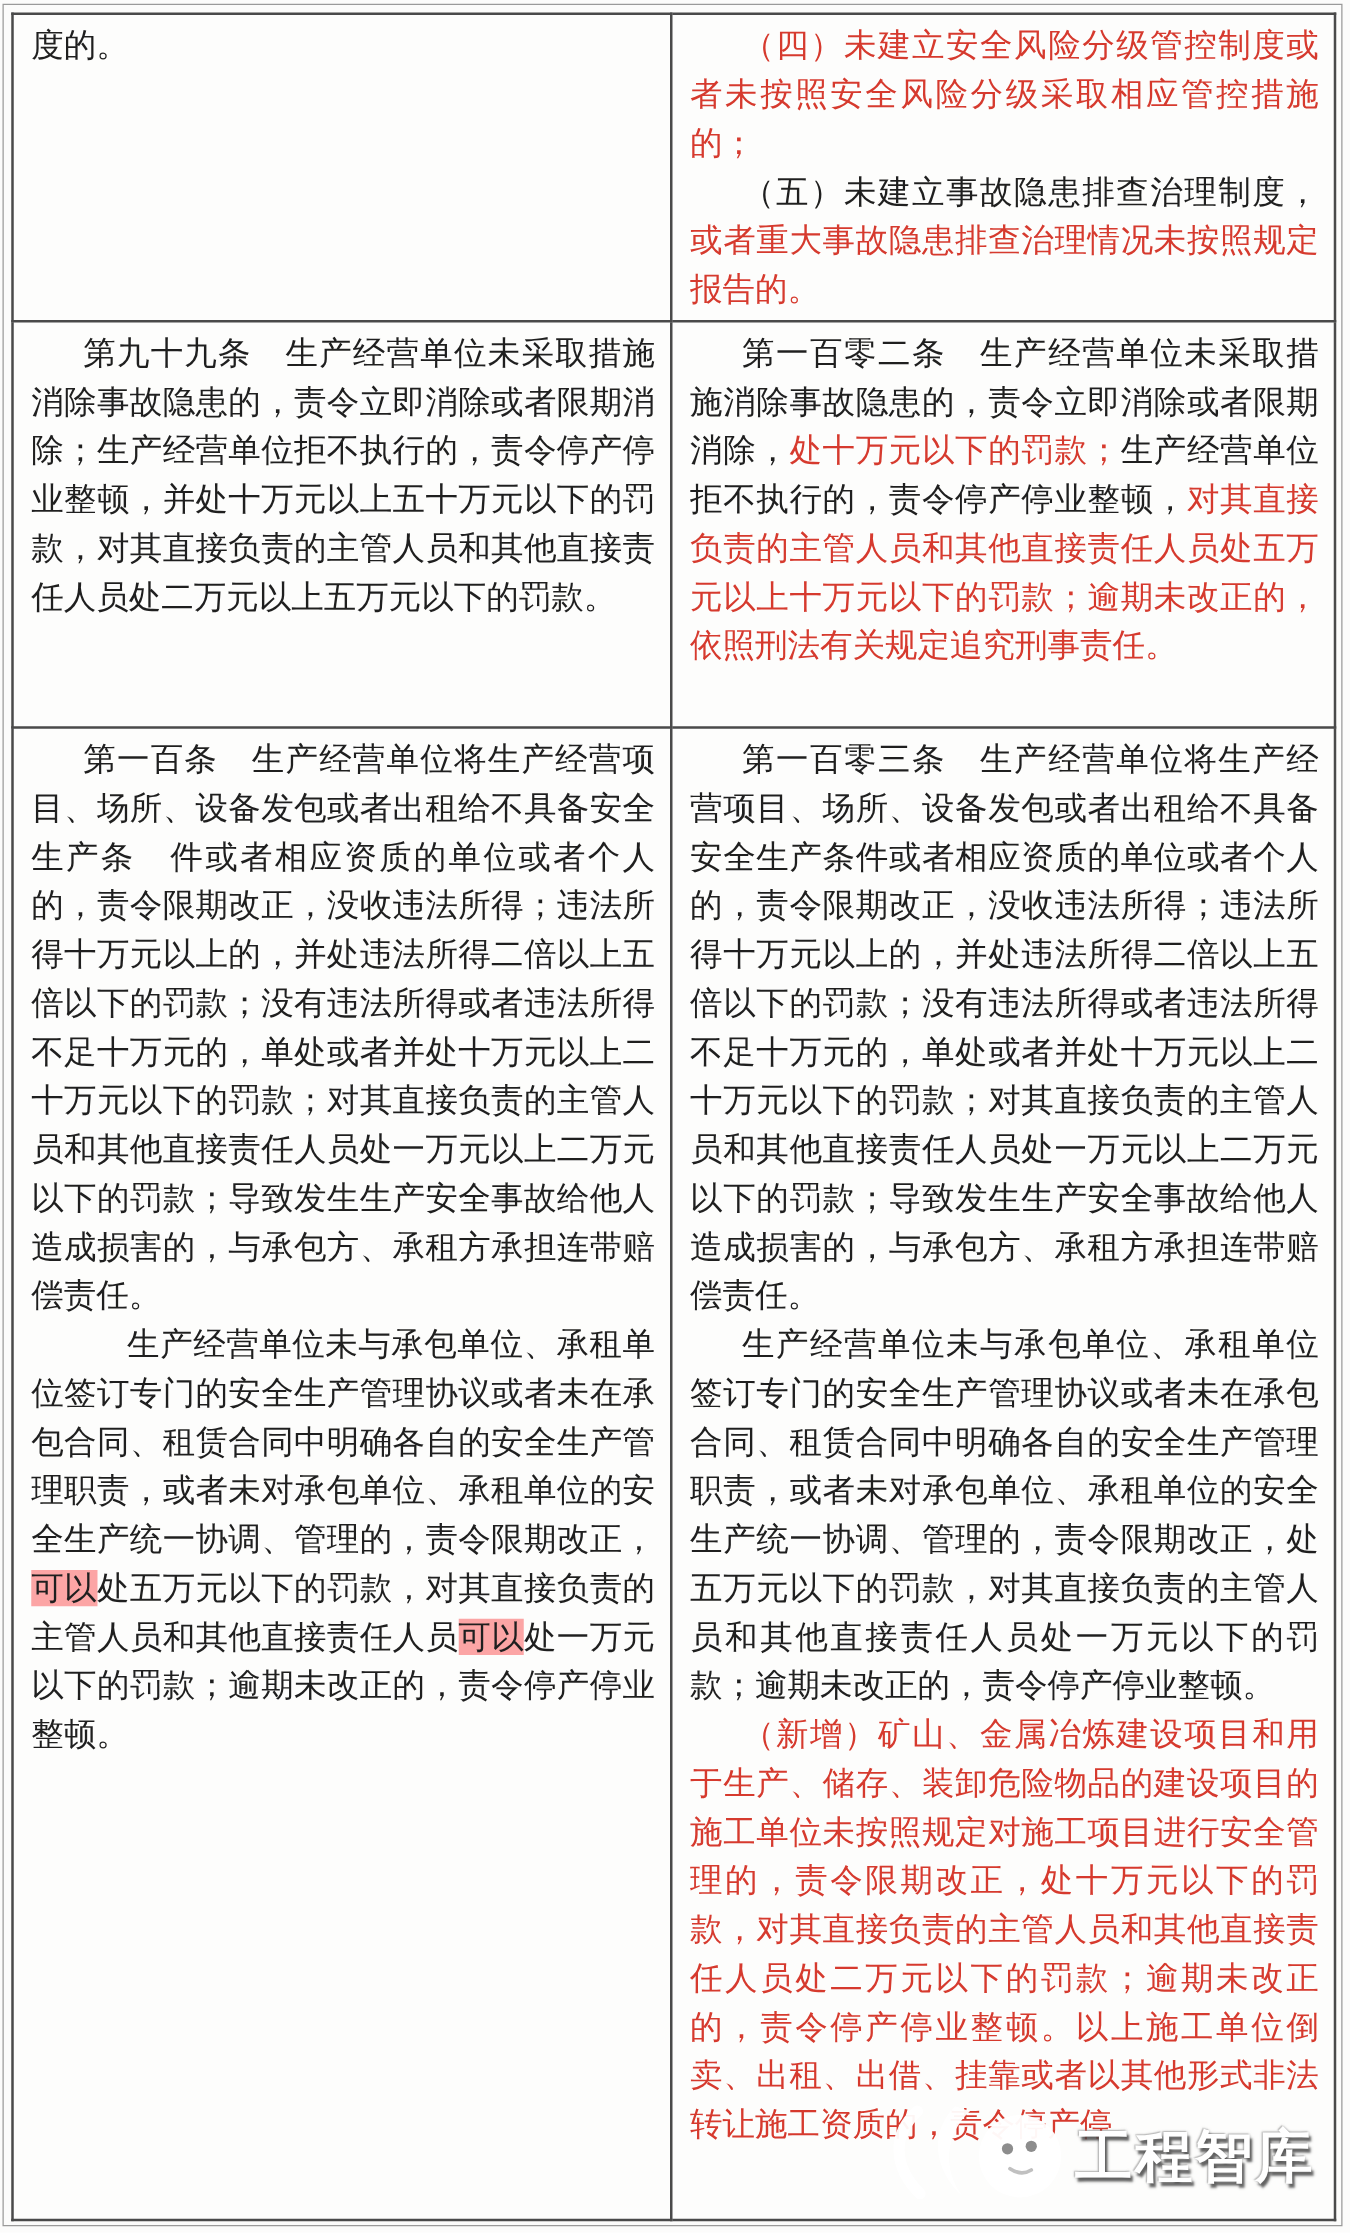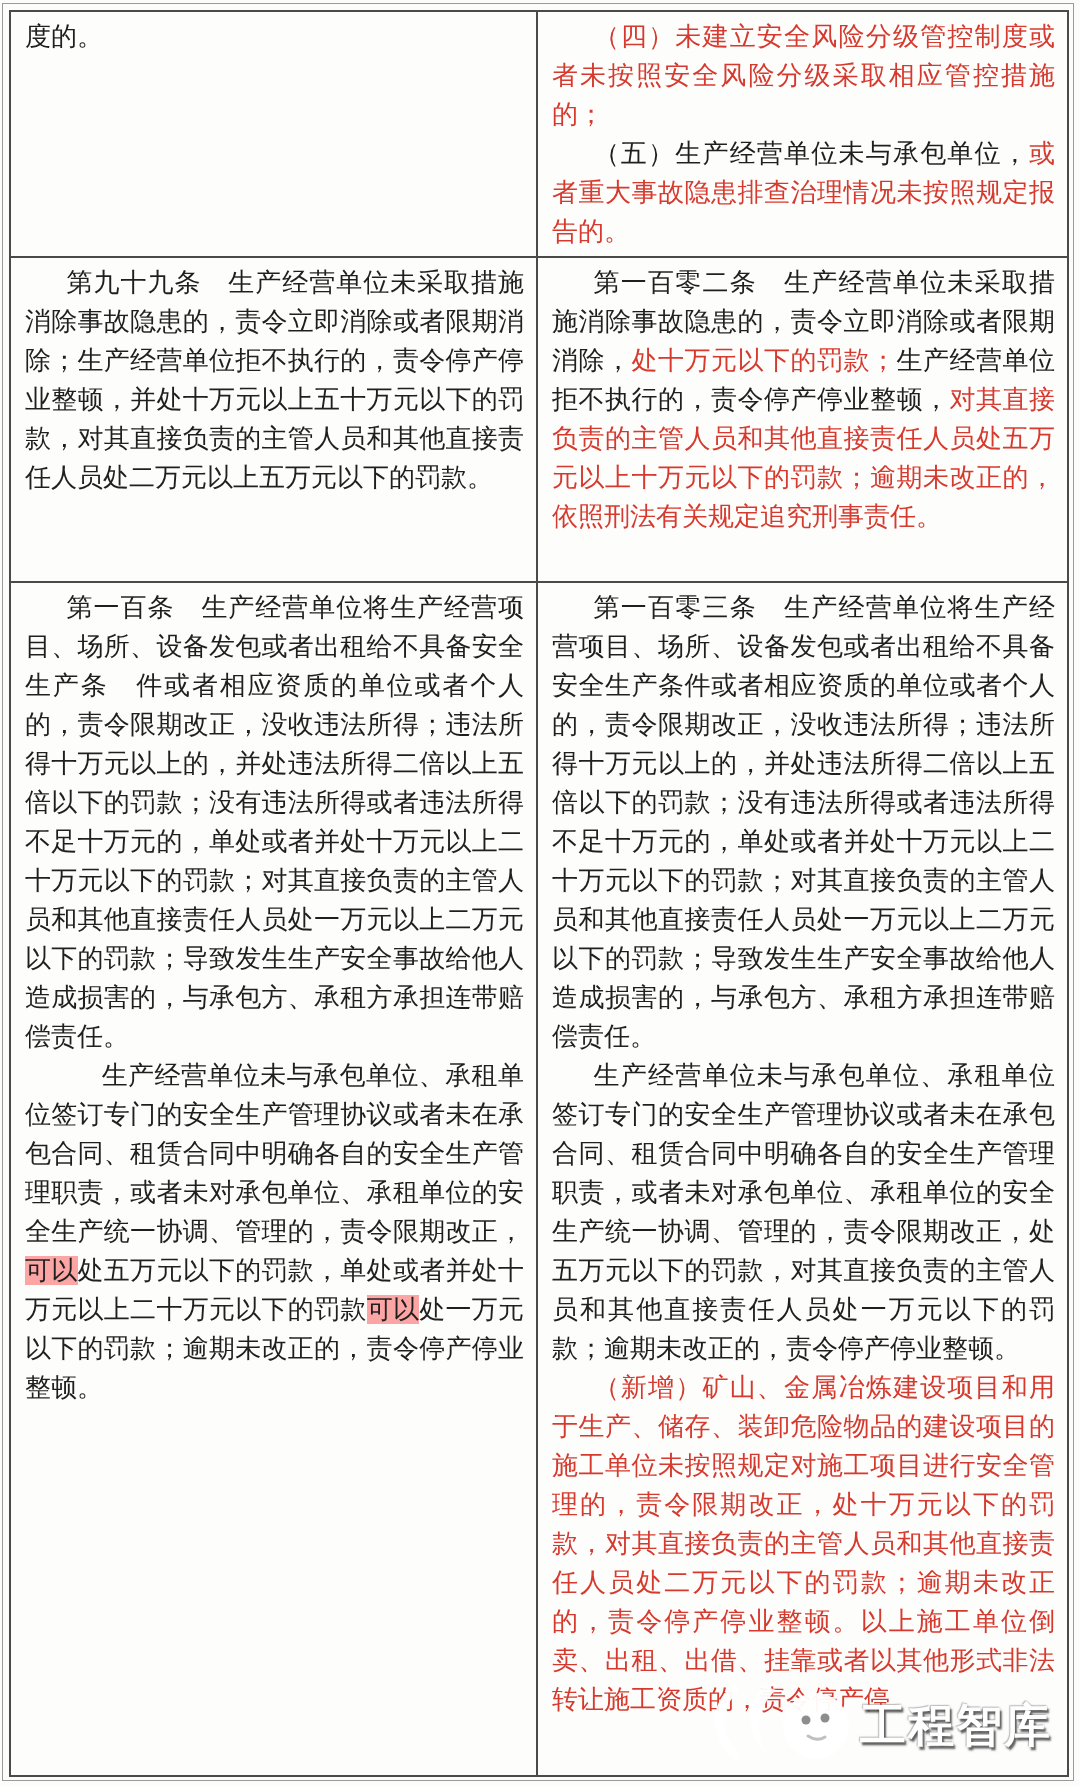--- a/index.html
+++ b/index.html
@@ -71,37 +71,37 @@
         <col class="c-right">
       </colgroup>
 
     <tbody>
         <tr class="r1">
       <td>
         <p class="para ind0"><span>度的。</span></p>
       </td>
       <td>
         <p class="para ind2"><span class="red">（四）未建立安全风险分级管控制度或者未按照安全风险分级采取相应管控措施的；</span></p>
-        <p class="para ind2"><span>（五）生产经营单位未与承包单位，</span><span class="red">或者重大事故隐患排查治理情况未按照规定报告的。</span></p>
+        <p class="para ind2"><span>（五）未建立事故隐患排查治理制度，</span><span class="red">或者重大事故隐患排查治理情况未按照规定报告的。</span></p>
       </td>
     </tr>
 
     <tr class="r2">
       <td>
         <p class="para ind2"><span>第九十九条　生产经营单位未采取措施消除事故隐患的，责令立即消除或者限期消除；生产经营单位拒不执行的，责令停产停业整顿，并处十万元以上五十万元以下的罚款，对其直接负责的主管人员和其他直接责任人员处二万元以上五万元以下的罚款。</span></p>
       </td>
       <td>
         <p class="para ind2"><span>第一百零二条　生产经营单位未采取措施消除事故隐患的，责令立即消除或者限期消除，</span><span class="red">处十万元以下的罚款；</span><span>生产经营单位拒不执行的，责令停产停业整顿，</span><span class="red">对其直接负责的主管人员和其他直接责任人员处五万元以上十万元以下的罚款；逾期未改正的，依照刑法有关规定追究刑事责任。</span></p>
       </td>
     </tr>
 
     <tr class="r3">
       <td>
         <p class="para ind2"><span>第一百条　生产经营单位将生产经营项目、场所、设备发包或者出租给不具备安全生产条　件或者相应资质的单位或者个人的，责令限期改正，没收违法所得；违法所得十万元以上的，并处违法所得二倍以上五倍以下的罚款；没有违法所得或者违法所得不足十万元的，单处或者并处十万元以上二十万元以下的罚款；对其直接负责的主管人员和其他直接责任人员处一万元以上二万元以下的罚款；导致发生生产安全事故给他人造成损害的，与承包方、承租方承担连带赔偿责任。</span></p>
-        <p class="para ind3"><span>生产经营单位未与承包单位、承租单位签订专门的安全生产管理协议或者未在承包合同、租赁合同中明确各自的安全生产管理职责，或者未对承包单位、承租单位的安全生产统一协调、管理的，责令限期改正，</span><span class="hl">可以</span><span>处五万元以下的罚款，单处或者并处十万元以上二十万元以下的罚款</span><span class="hl">可以</span><span>处一万元以下的罚款；逾期未改正的，责令停产停业整顿。</span></p>
+        <p class="para ind3"><span>生产经营单位未与承包单位、承租单位签订专门的安全生产管理协议或者未在承包合同、租赁合同中明确各自的安全生产管理职责，或者未对承包单位、承租单位的安全生产统一协调、管理的，责令限期改正，</span><span class="hl">可以</span><span>处五万元以下的罚款，对其直接负责的主管人员和其他直接责任人员</span><span class="hl">可以</span><span>处一万元以下的罚款；逾期未改正的，责令停产停业整顿。</span></p>
       </td>
       <td>
         <p class="para ind2"><span>第一百零三条　生产经营单位将生产经营项目、场所、设备发包或者出租给不具备安全生产条件或者相应资质的单位或者个人的，责令限期改正，没收违法所得；违法所得十万元以上的，并处违法所得二倍以上五倍以下的罚款；没有违法所得或者违法所得不足十万元的，单处或者并处十万元以上二十万元以下的罚款；对其直接负责的主管人员和其他直接责任人员处一万元以上二万元以下的罚款；导致发生生产安全事故给他人造成损害的，与承包方、承租方承担连带赔偿责任。</span></p>
         <p class="para ind2"><span>生产经营单位未与承包单位、承租单位签订专门的安全生产管理协议或者未在承包合同、租赁合同中明确各自的安全生产管理职责，或者未对承包单位、承租单位的安全生产统一协调、管理的，责令限期改正，处五万元以下的罚款，对其直接负责的主管人员和其他直接责任人员处一万元以下的罚款；逾期未改正的，责令停产停业整顿。</span></p>
         <p class="para ind2"><span class="red">（新增）矿山、金属冶炼建设项目和用于生产、储存、装卸危险物品的建设项目的施工单位未按照规定对施工项目进行安全管理的，责令限期改正，处十万元以下的罚款，对其直接负责的主管人员和其他直接责任人员处二万元以下的罚款；逾期未改正的，责令停产停业整顿。以上施工单位倒卖、出租、出借、挂靠或者以其他形式非法转让施工资质的，责令停产停</span></p>
       </td>
     </tr>
   </tbody>
     </table>
 

